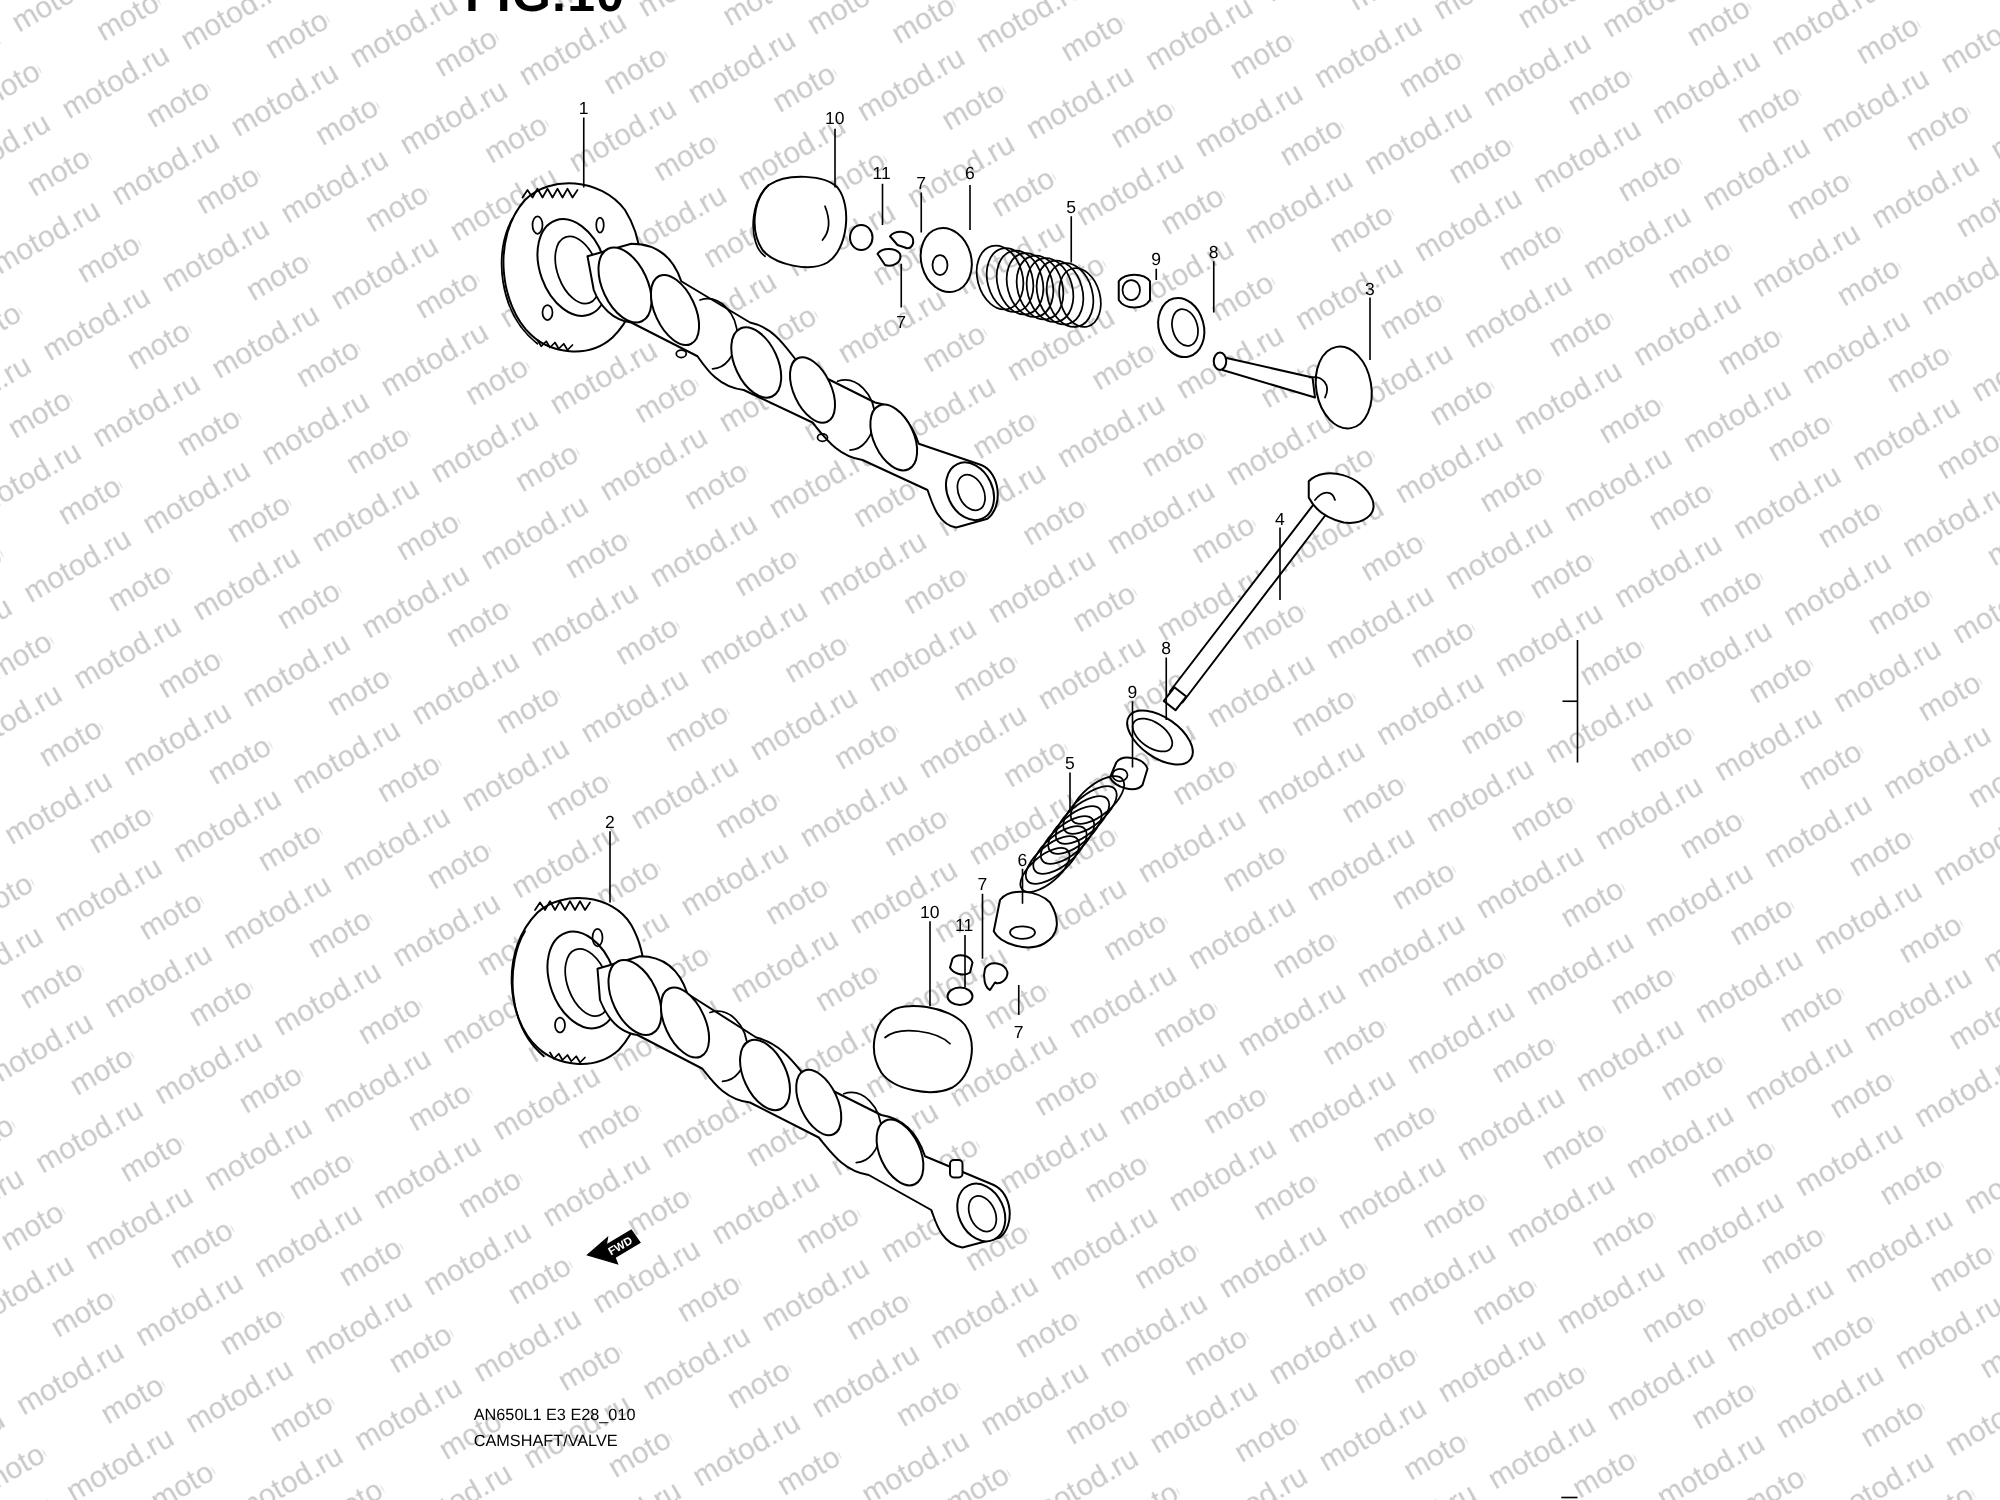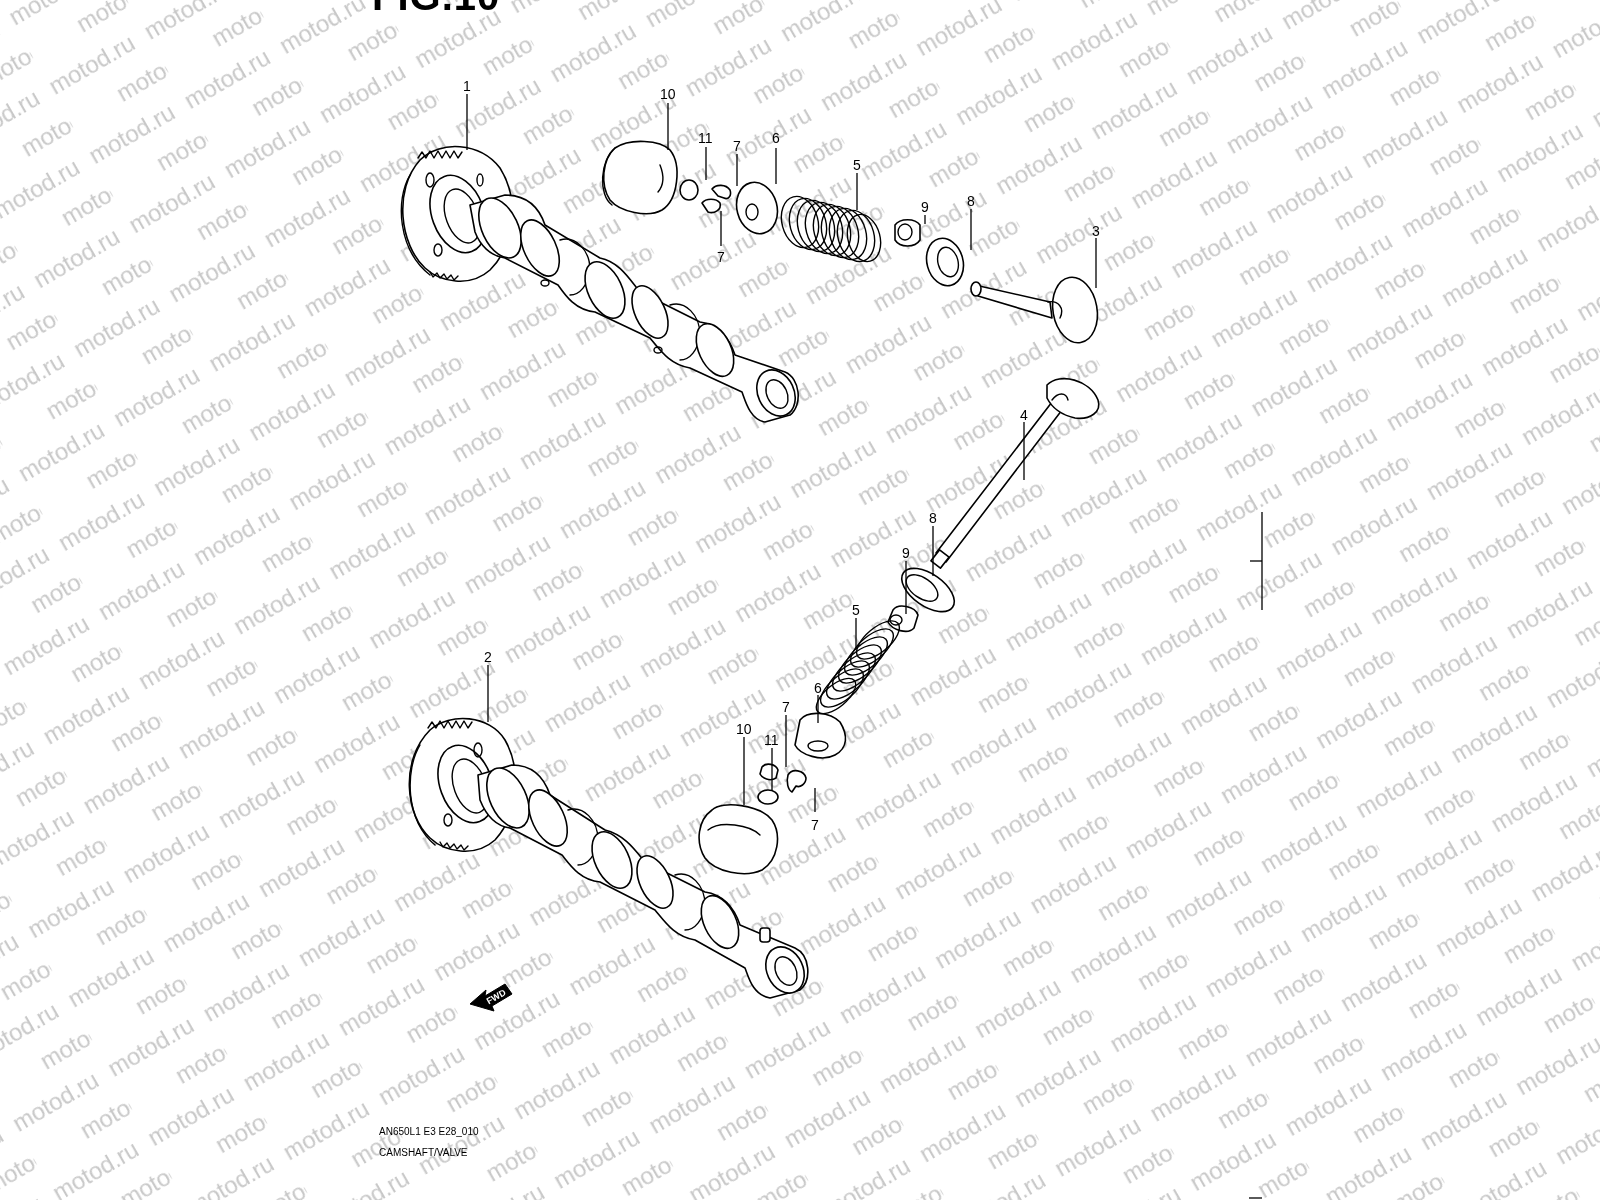--- a/index.html
+++ b/index.html
@@ -1,21 +1,21 @@
 <!DOCTYPE html>
 <html><head>
 <meta charset="utf-8">
 <style>
   html, body { margin: 0; padding: 0; background: #ffffff; }
   body { width: 1600px; height: 1200px; position: relative; overflow: hidden; font-family: "Liberation Sans", sans-serif; }
   .watermark-layer { position: absolute; inset: 0; overflow: hidden; pointer-events: none; z-index: 0; }
   .diagram { position: absolute; left: 0; top: 0; width: 1600px; height: 1200px; z-index: 1; }
   .fig-title { position: absolute; left: 372px; top: -26px; font-size: 40px; font-weight: bold; color: #000; letter-spacing: 1px; z-index: 2; }
   .callout { font-family: "Liberation Sans", sans-serif; font-size: 14px; fill: #000; }
-  .footer { position: absolute; left: 379px; top: 1121px; font-size: 10px; line-height: 21px; color: #000; z-index: 2; }
+  .footer { position: absolute; left: 379px; top: 1121px; font-size: 13px; line-height: 21px; color: #000; z-index: 2; }
   .footer div { white-space: nowrap; }
   .part { fill: #fff; stroke: #000; stroke-width: 1.6; stroke-linejoin: round; stroke-linecap: round; }
   .ln { fill: none; stroke: #000; stroke-width: 1.4; stroke-linecap: round; stroke-linejoin: round; }
   .leader { stroke: #000; stroke-width: 1.3; }
   .wm { font-family: "Liberation Sans", sans-serif; font-size: 24px; fill: #c8c8c8; }
 </style>
 </head>
 <body>
 
 <div class="watermark-layer">

